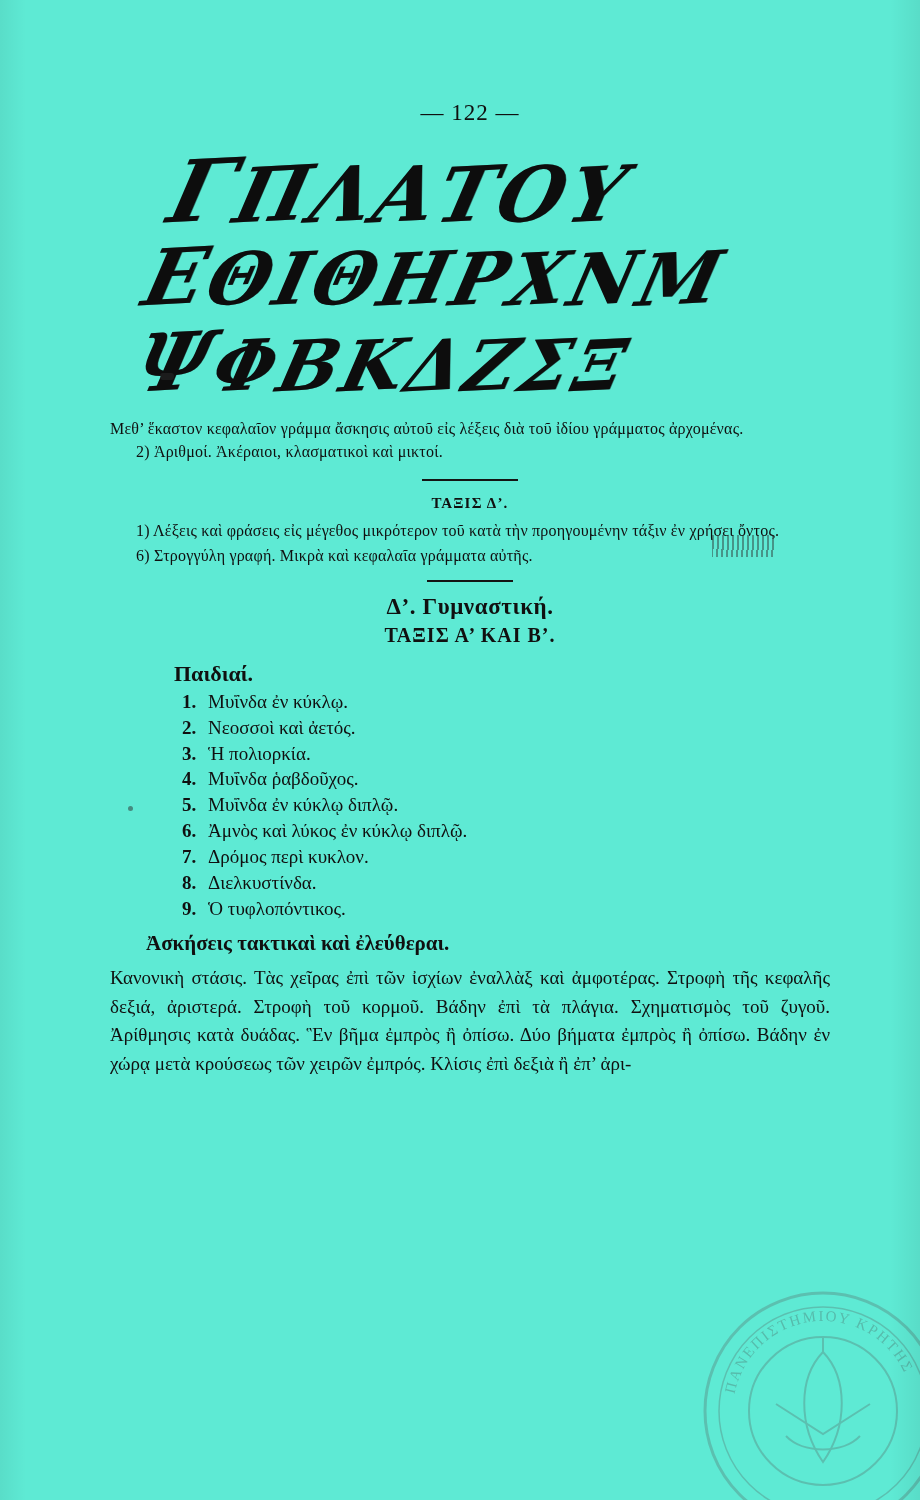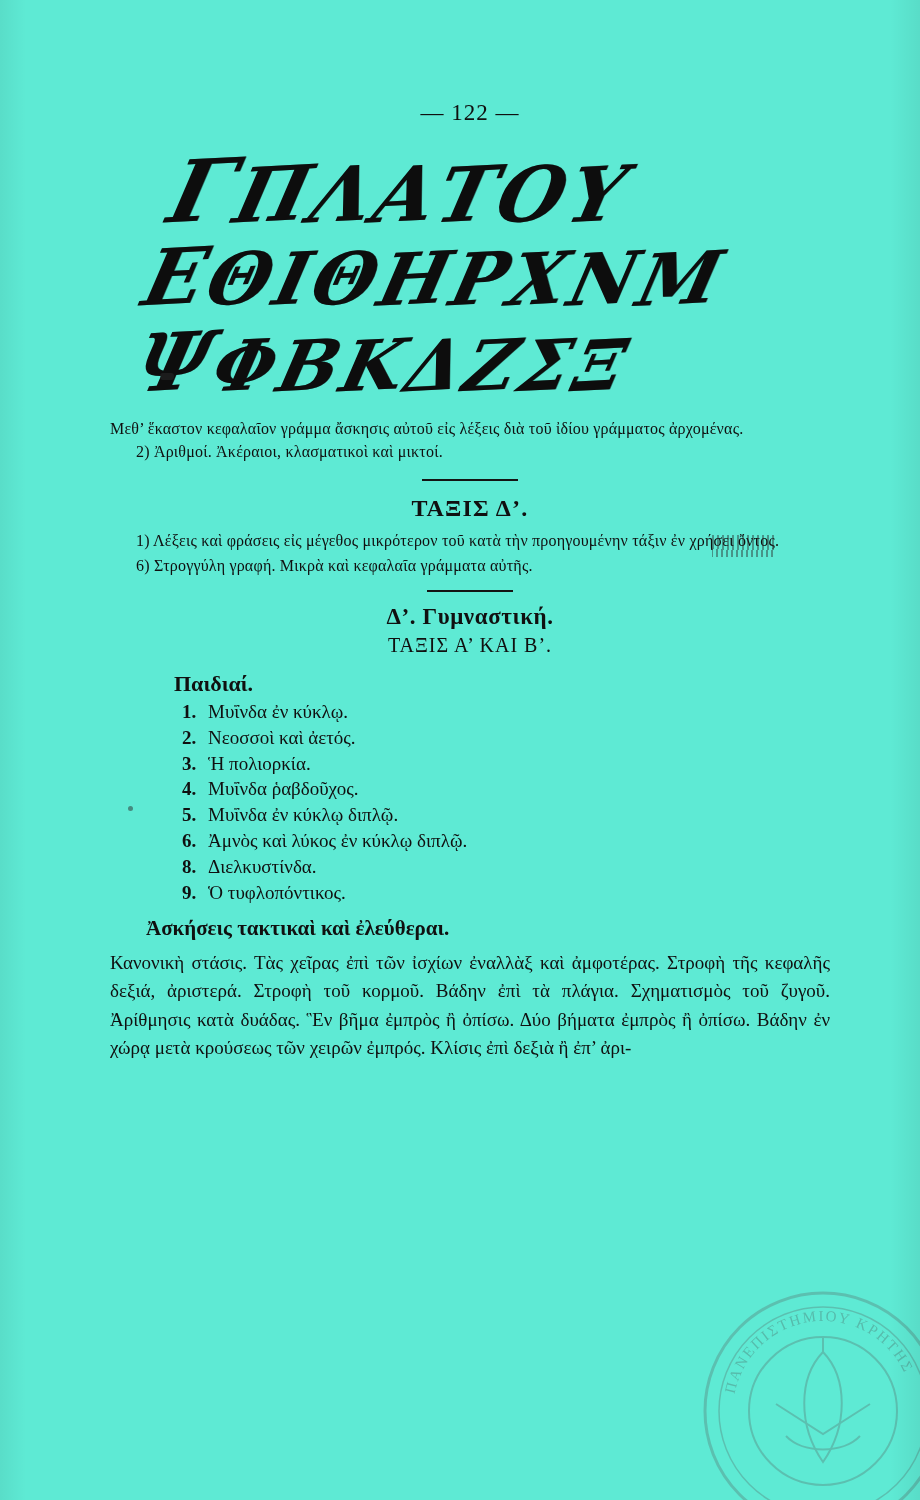--- a/index.html
+++ b/index.html
@@ -101,33 +101,33 @@
     background: #141414;
     margin: 16px auto 14px auto;
   }
   .rule.short {
     width: 86px;
     margin: 12px auto 12px auto;
   }
 
   .center-head {
     text-align: center;
-    font-size: 24px;
+    font-size: 15px;
     font-weight: 700;
     letter-spacing: 1.2px;
     margin: 6px 0 8px 0;
   }
   .center-head.big {
     font-size: 23px;
     letter-spacing: 0.6px;
     margin-bottom: 4px;
   }
   .center-head.sub {
     font-size: 20px;
-    font-weight: 400;
+    font-weight: 700;
     letter-spacing: 1px;
     margin-top: 2px;
     margin-bottom: 10px;
   }
 
   .games-title {
     font-size: 22px;
     font-weight: 700;
     margin: 14px 0 2px 64px;
   }
@@ -229,20 +229,21 @@
 
     <div class="games-title">Παιδιαί.</div>
 
     <ol class="games">
       <li><span class="num">1.</span><span>Μυΐνδα ἐν κύκλῳ.</span></li>
       <li><span class="num">2.</span><span>Νεοσσοὶ καὶ ἀετός.</span></li>
       <li><span class="num">3.</span><span>Ἡ πολιορκία.</span></li>
       <li><span class="num">4.</span><span>Μυΐνδα ῥαβδοῦχος.</span></li>
       <li><span class="num">5.</span><span>Μυΐνδα ἐν κύκλῳ διπλῷ.</span></li>
       <li><span class="num">6.</span><span>Ἀμνὸς καὶ λύκος ἐν κύκλῳ διπλῷ.</span></li>
+      <li><span class="num">7.</span><span>Δρόμος περὶ κυκλον.</span></li>
       <li><span class="num">8.</span><span>Διελκυστίνδα.</span></li>
       <li><span class="num">9.</span><span>Ὁ τυφλοπόντικος.</span></li>
     </ol>
 
     <div class="exercises-head">Ἀσκήσεις τακτικαὶ καὶ ἐλεύθεραι.</div>
 
     <p class="closing">Κανονικὴ στάσις. Τὰς χεῖρας ἐπὶ τῶν ἰσχίων ἐναλλὰξ καὶ ἀμφοτέρας. Στροφὴ τῆς κεφαλῆς δεξιά, ἀριστερά. Στροφὴ τοῦ κορμοῦ. Βάδην ἐπὶ τὰ πλάγια. Σχηματισμὸς τοῦ ζυγοῦ. Ἀρίθμησις κατὰ δυάδας. Ἓν βῆμα ἐμπρὸς ἢ ὀπίσω. Δύο βήματα ἐμπρὸς ἢ ὀπίσω. Βάδην ἐν χώρᾳ μετὰ κρούσεως τῶν χειρῶν ἐμπρός. Κλίσις ἐπὶ δεξιὰ ἢ ἐπ’ ἀρι-</p>
 
   </div>
 

